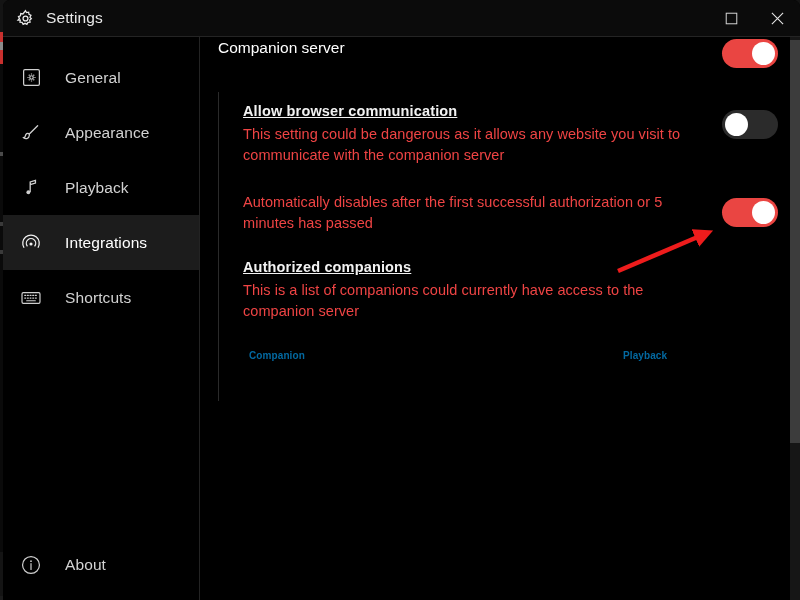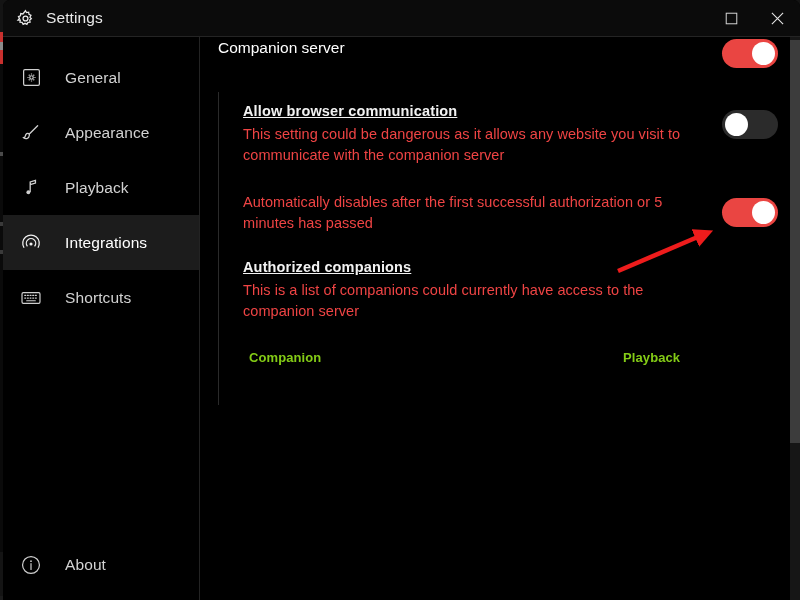--- a/index.html
+++ b/index.html
@@ -211,22 +211,22 @@
   
   .table {
     margin-top: 6px;
     padding-left: 6px;
   }
   .table-head {
     display: flex;
     padding: 8px 0 10px 0;
   }
   .th {
-    color: #84cc16;
-    font-size: 13px;
+    color: #0369a1;
+    font-size: 10px;
     font-weight: bold;
     letter-spacing: .1px;
   }
   .th.companion { width: 374px; flex: 0 0 374px; }
   .th.version { flex: 1 1 auto; }
   .table-body { min-height: 30px; }
 
   
   .scrollbar {
     position: absolute;

